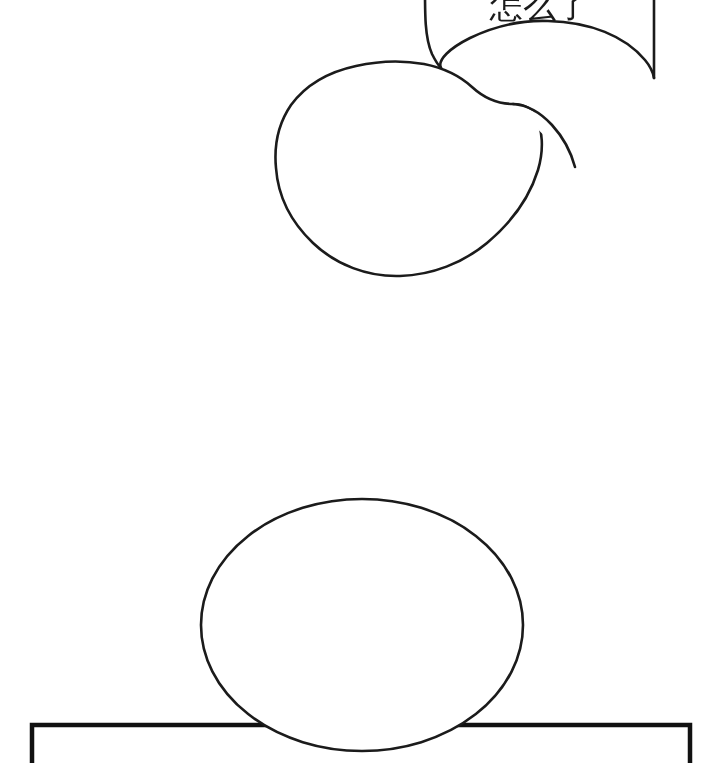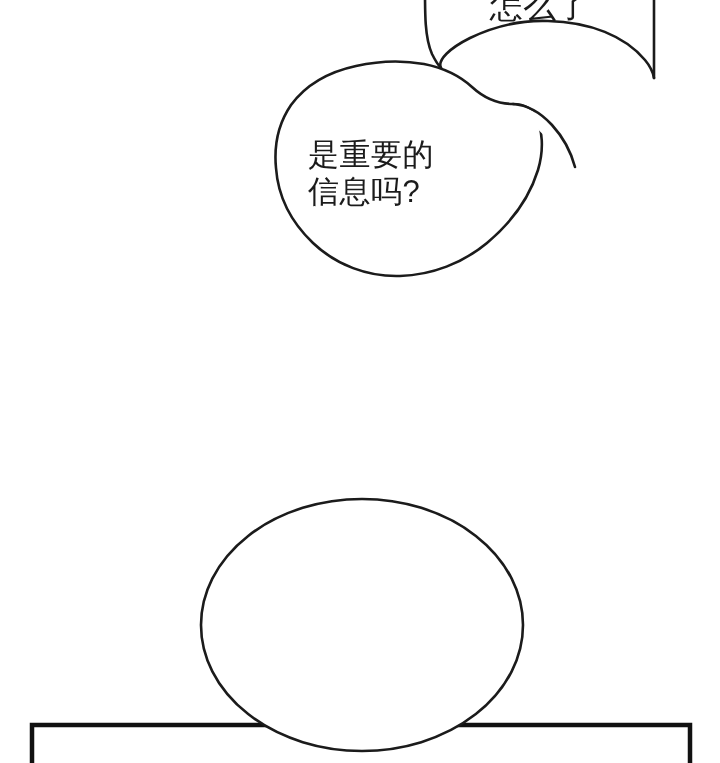--- a/index.html
+++ b/index.html
@@ -107,17 +107,15 @@
     </g>
 
     <g>
       <ellipse cx="362" cy="625" rx="161" ry="126" fill="#ffffff" stroke="#1b1b1b" stroke-width="2.6"></ellipse>
     </g>
 
   </svg>
 
   <div class="bubble-text" id="txt-bubble-1">怎么了</div>
 
-  <div class="bubble-text" id="txt-bubble-2">是重要的
-信息吗?</div>
 
 
 </div>
 
 </body></html>

